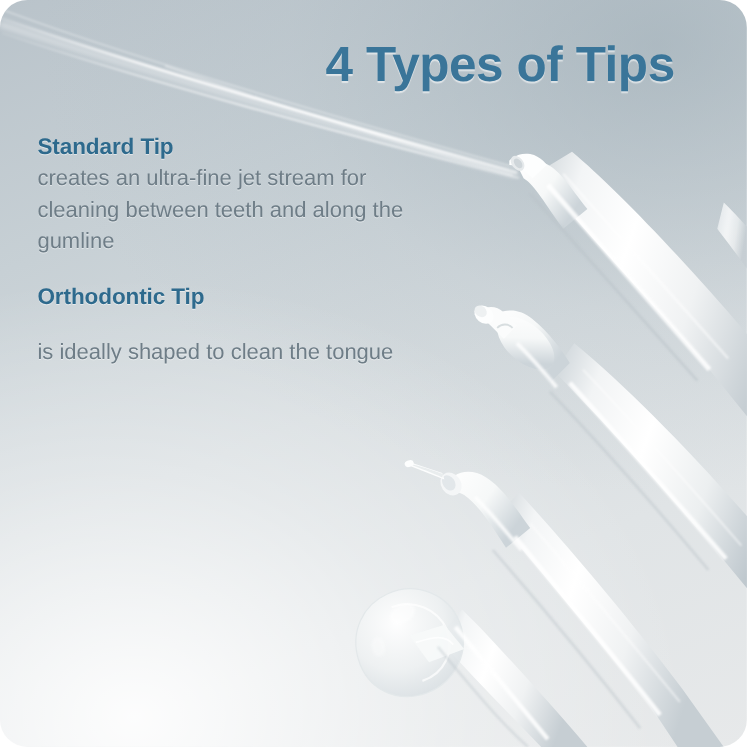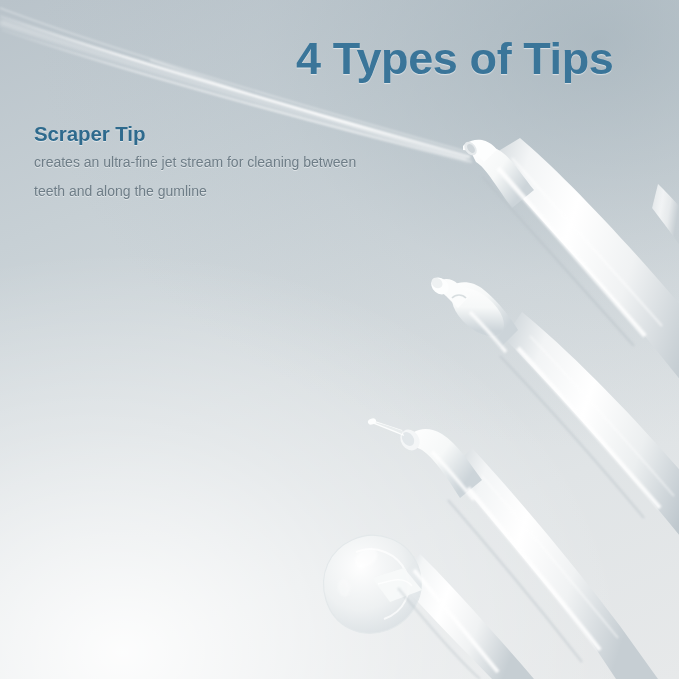--- a/index.html
+++ b/index.html
@@ -10,20 +10,21 @@
   #infographic {
     position: relative;
     width: 679px;
     height: 679px;
     overflow: hidden;
     font-family: "Liberation Sans", sans-serif;
     background:
       radial-gradient(120% 95% at 18% 96%, rgba(255,255,255,0.92) 0%, rgba(255,255,255,0.35) 34%, rgba(255,255,255,0) 62%),
       radial-gradient(110% 80% at 88% 6%, rgba(150,166,176,0.55) 0%, rgba(170,183,192,0.18) 45%, rgba(255,255,255,0) 75%),
       linear-gradient(158deg, #b9c3ca 0%, #c7d0d5 26%, #d6dcdf 52%, #e0e4e6 74%, #e7e9ea 100%);
+    border-radius: 25px;
   }
 
   
   .photo-layer {
     position: absolute;
     inset: 0;
     pointer-events: none;
   }
   .photo-layer svg {
     position: absolute;
@@ -60,21 +61,21 @@
   .tip-name {
     margin: 0 0 2px 0;
     font-size: 20.5px;
     font-weight: bold;
     letter-spacing: -0.1px;
     color: #2e6a8d;
     text-shadow: 0 1px 0 rgba(255,255,255,0.5);
   }
   .tip-desc {
     margin: 0;
-    font-size: 14px;
+    font-size: 20px;
     line-height: 28.5px;
     font-weight: normal;
     color: #6e7d87;
     text-shadow: 0 1px 0 rgba(255,255,255,0.45);
   }
 </style>
 </head>
 <body>
 
 <div id="infographic">
@@ -216,27 +217,29 @@
         <path d="M652,208 C666,226 679,244 679,244 L679,206 C672,198 664,190 658,184 Z" fill="url(#shaftG)" opacity="0.85"></path>
       </g>
     </svg>
   </div>
 
   <h1 class="title">4 Types of Tips</h1>
 
   <div class="blocks">
 
     <div class="tip-block">
-      <h2 class="tip-name">Scraper Tip</h2>
+      <h2 class="tip-name">Standard Tip</h2>
       <p class="tip-desc">creates an ultra-fine jet stream for cleaning between teeth and along the gumline</p>
     </div>
 
     <div class="tip-block">
-    </div>
-
-    <div class="tip-block">
-    </div>
-
-    <div class="tip-block">
+      <h2 class="tip-name">Orthodontic Tip</h2>
+    </div>
+
+    <div class="tip-block">
+    </div>
+
+    <div class="tip-block">
+      <p class="tip-desc">is ideally shaped to clean the tongue</p>
     </div>
 
   </div>
 </div>
 
 </body></html>

